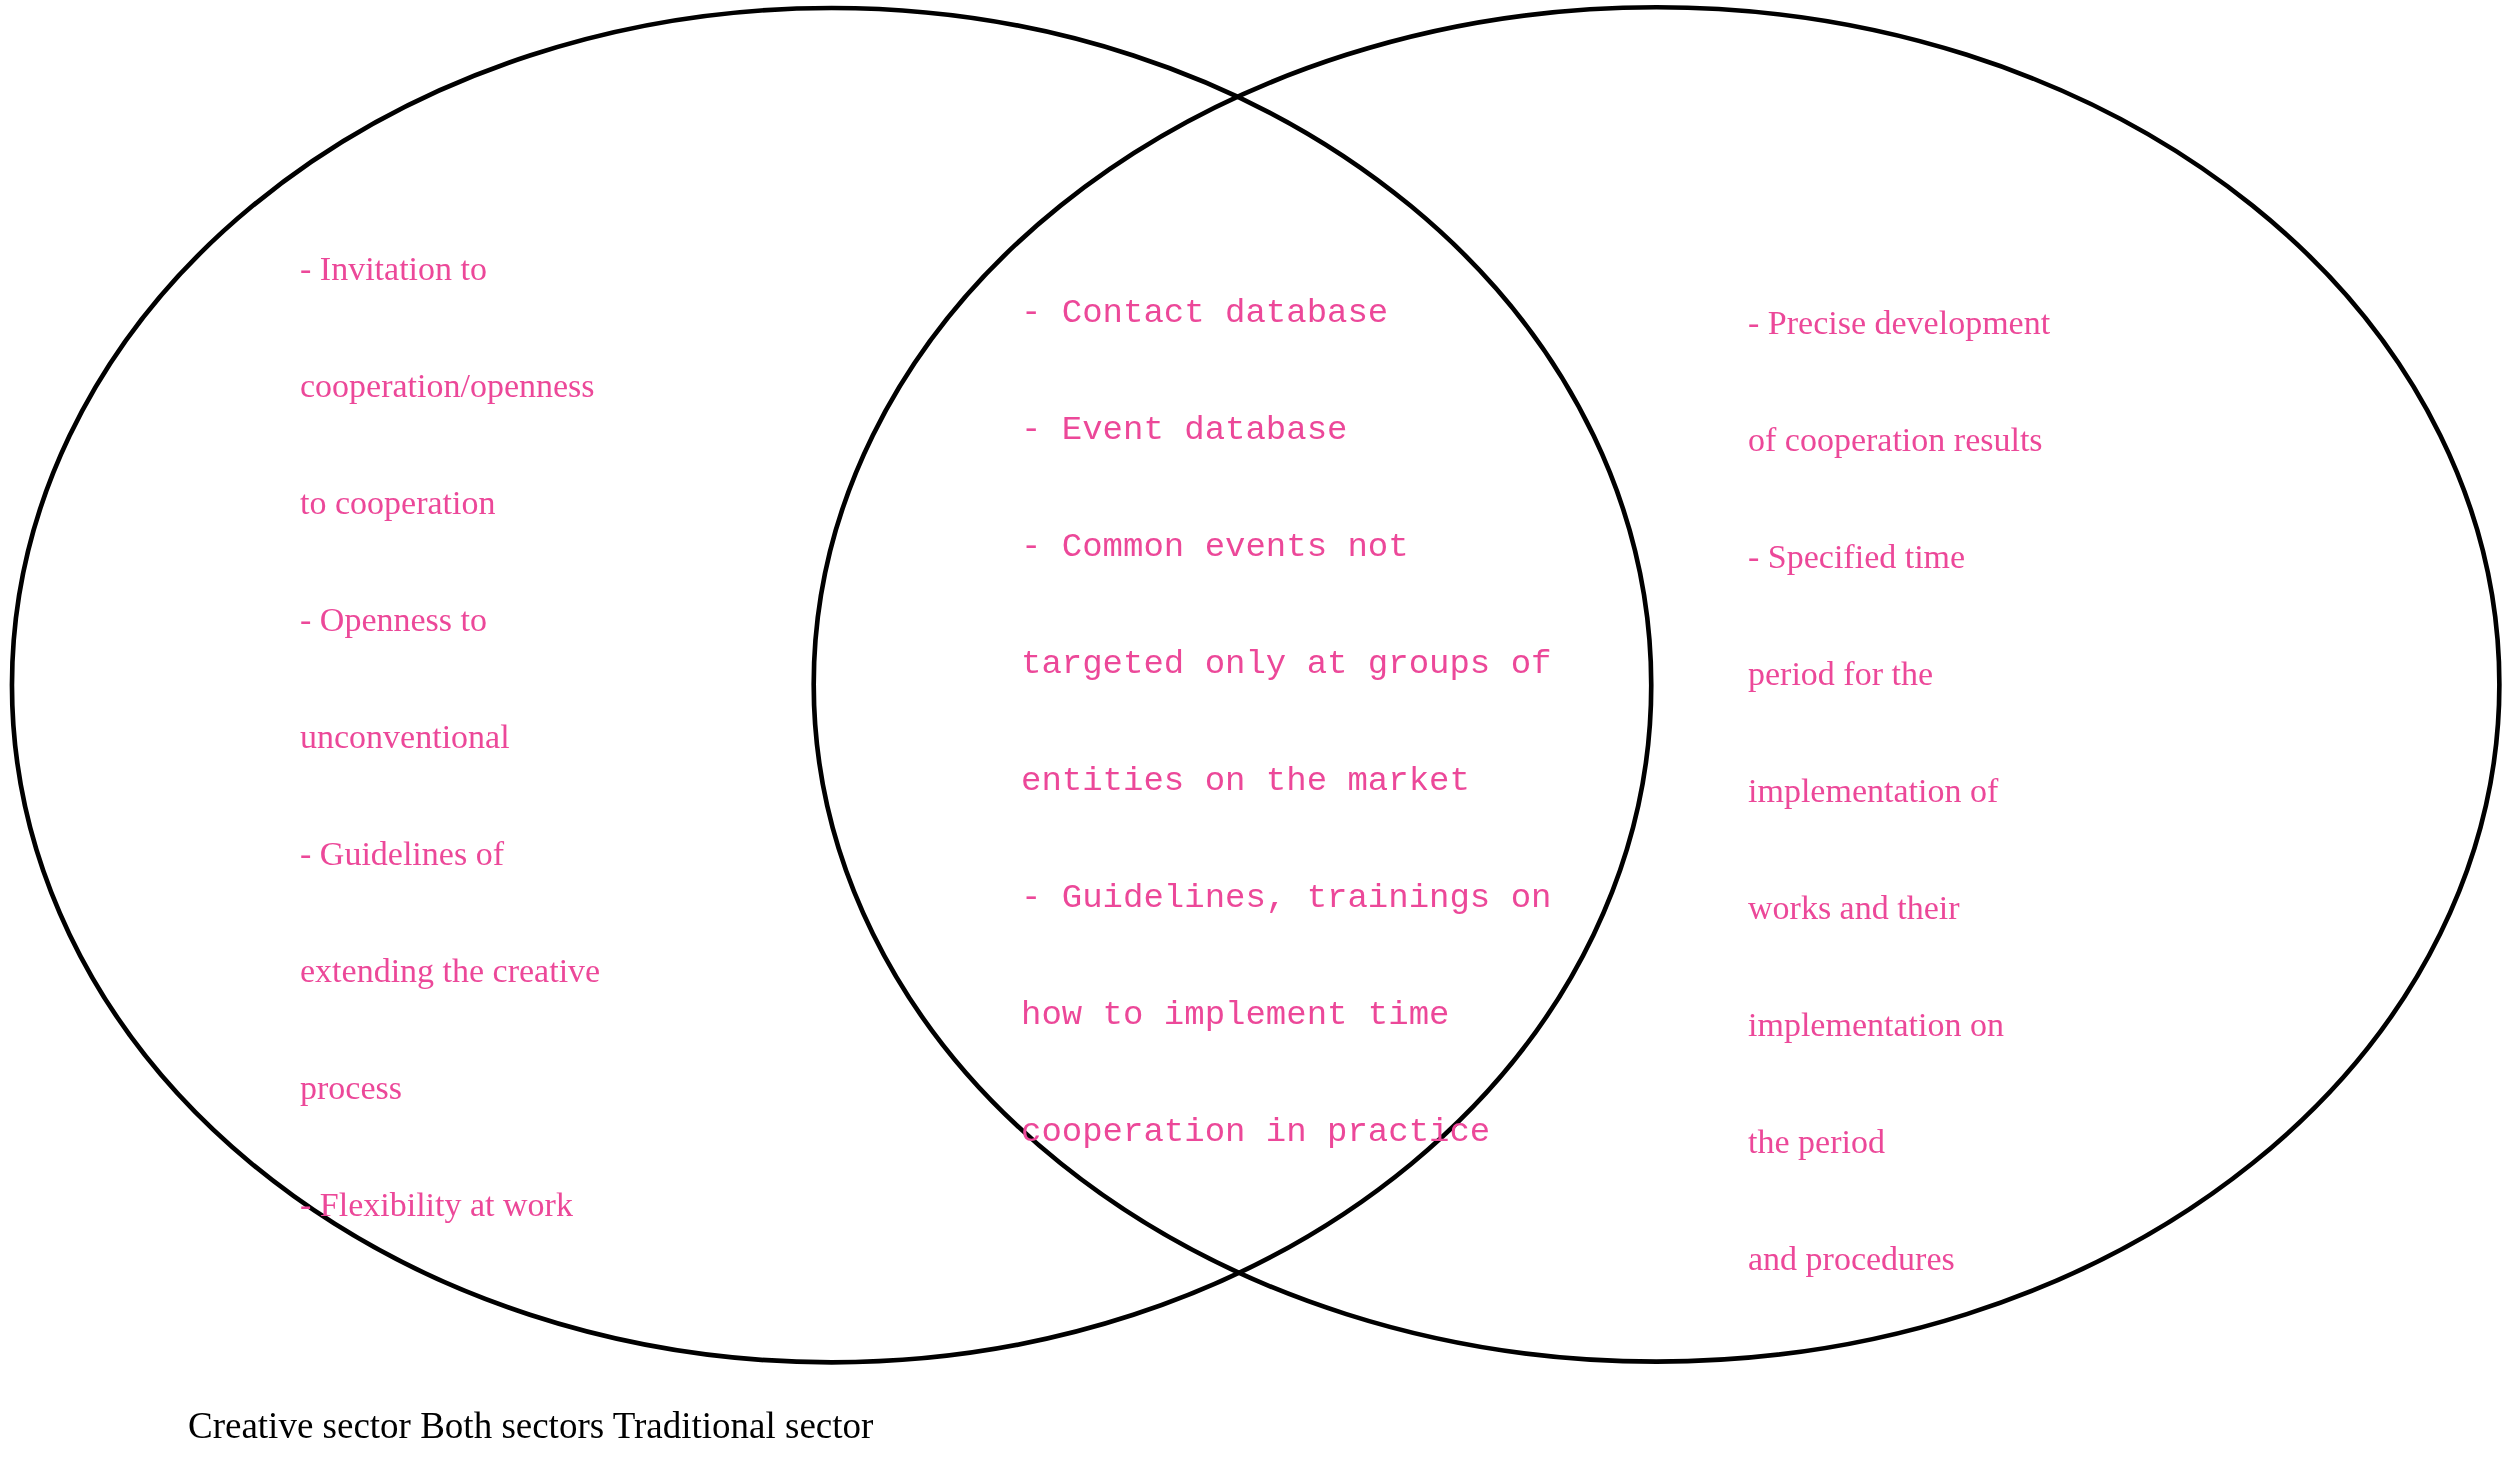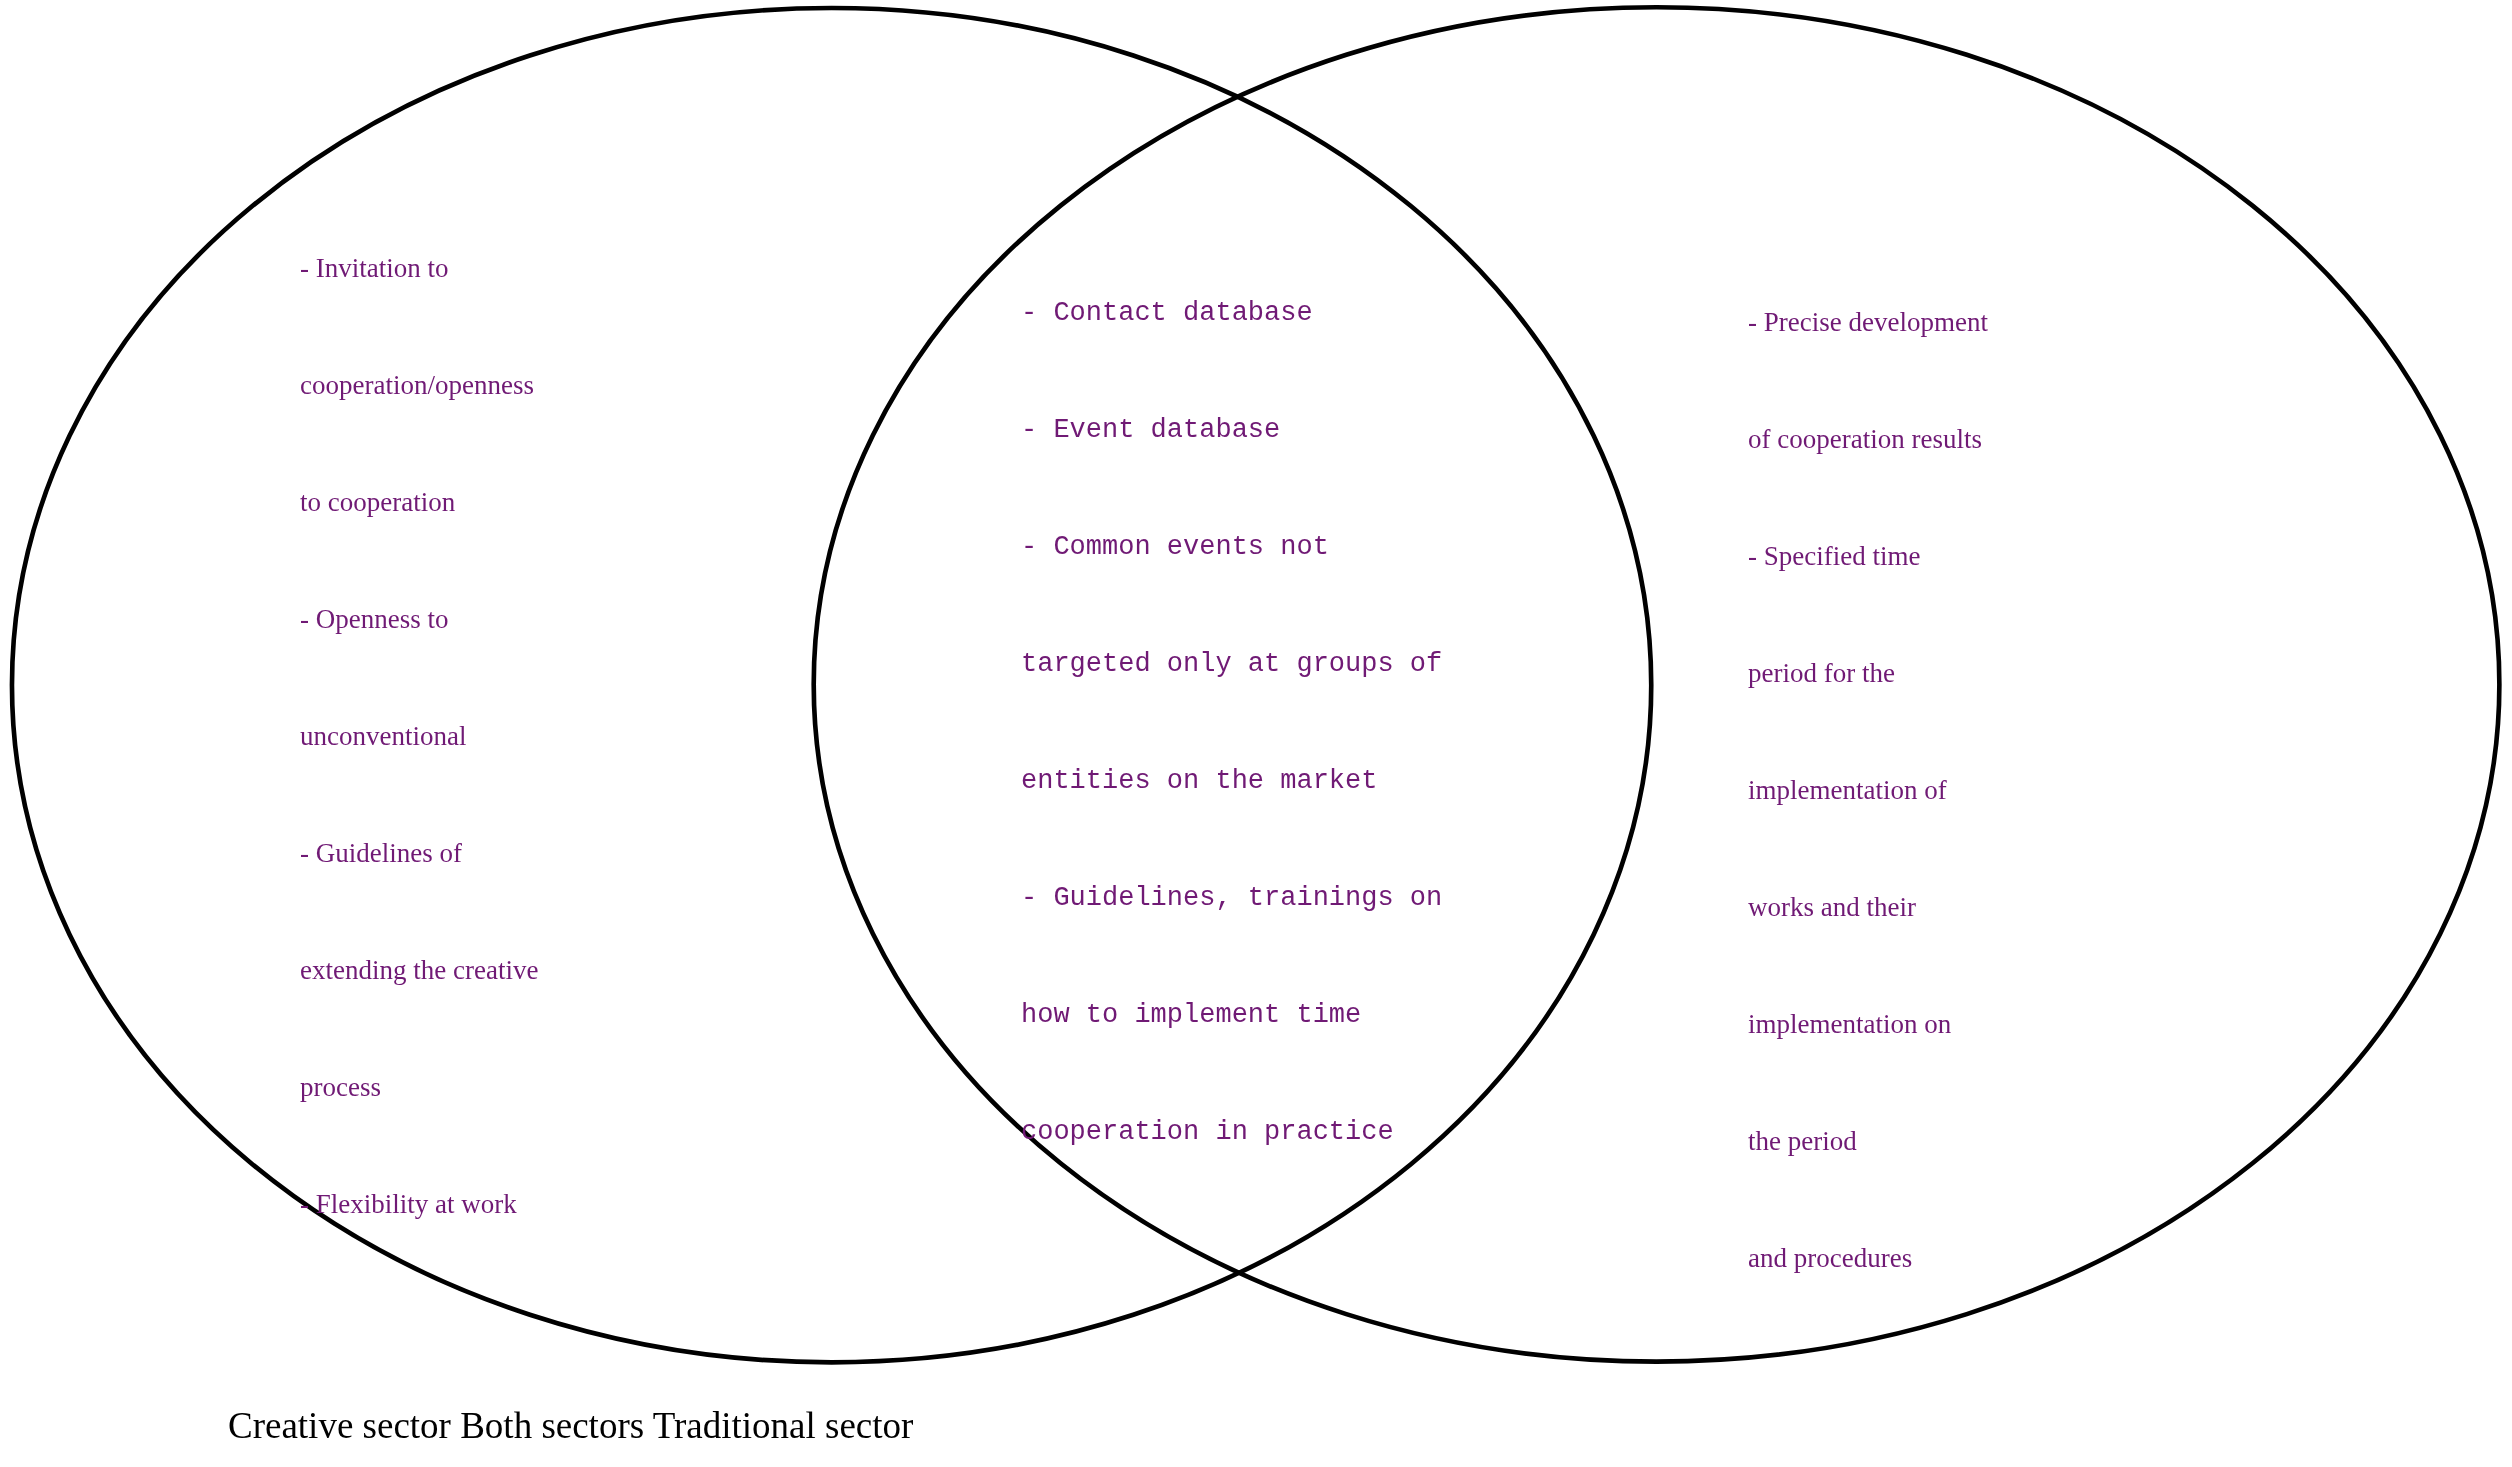--- a/index.html
+++ b/index.html
@@ -21,23 +21,23 @@
   }
   #venn-svg {
     position: absolute;
     left: 0;
     top: 0;
     width: 2512px;
     height: 1467px;
   }
   .text-col {
     position: absolute;
-    font-size: 27px;
+    font-size: 34px;
     line-height: 39px;
-    color: #701a75;
+    color: #ec4899;
     white-space: pre-wrap;
     letter-spacing: 0px;
     z-index: 3;
   }
   .text-line {
     display: block;
     white-space: nowrap;
   }
   #col-left {
     left: 300px;
@@ -56,21 +56,20 @@
     width: 530px;
   }
   #caption {
     position: absolute;
     left: 188px;
     top: 1404px;
     font-size: 37px;
     line-height: 44px;
     white-space: nowrap;
     z-index: 4;
-    margin-left: 40px;
   }
 </style>
 </head>
 <body>
 
 <div id="canvas">
 
   <svg id="venn-svg" viewBox="0 0 3791 2214" xmlns="http://www.w3.org/2000/svg">
     <ellipse cx="1255" cy="1034" rx="1237" ry="1022" fill="#ffffff" stroke="#000000" stroke-width="7"></ellipse>
     <ellipse cx="2500" cy="1033" rx="1272" ry="1022" fill="none" stroke="#000000" stroke-width="7"></ellipse>

